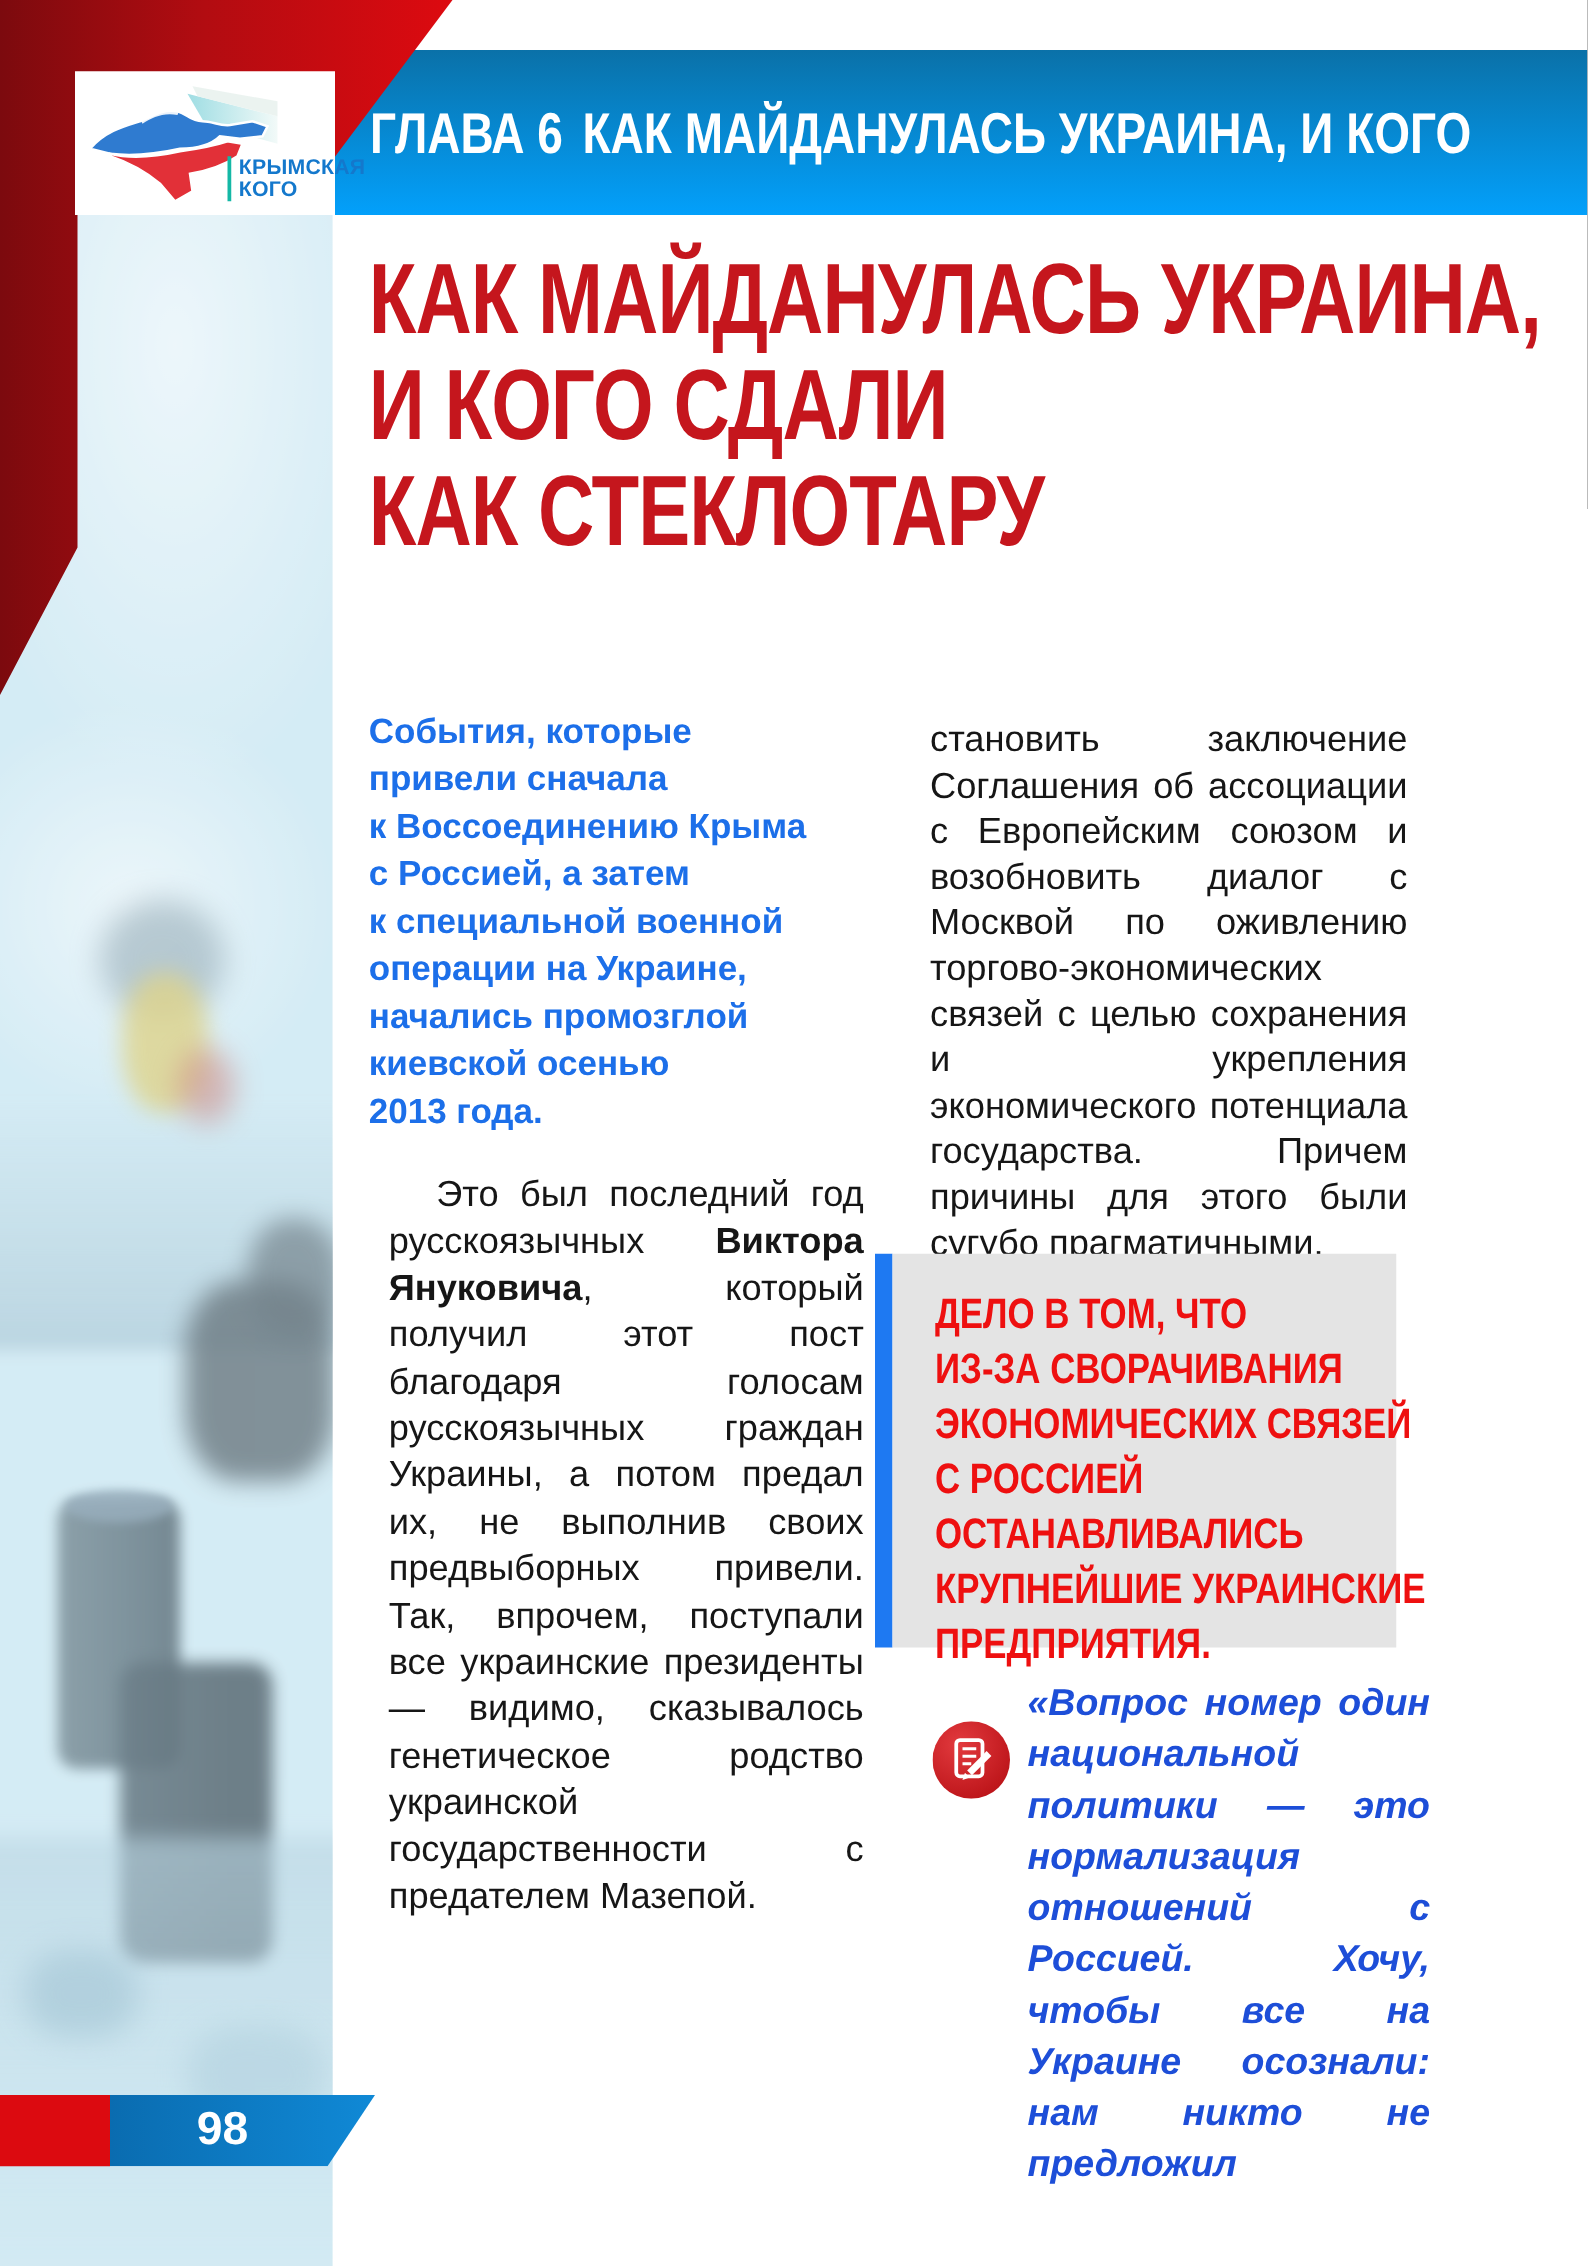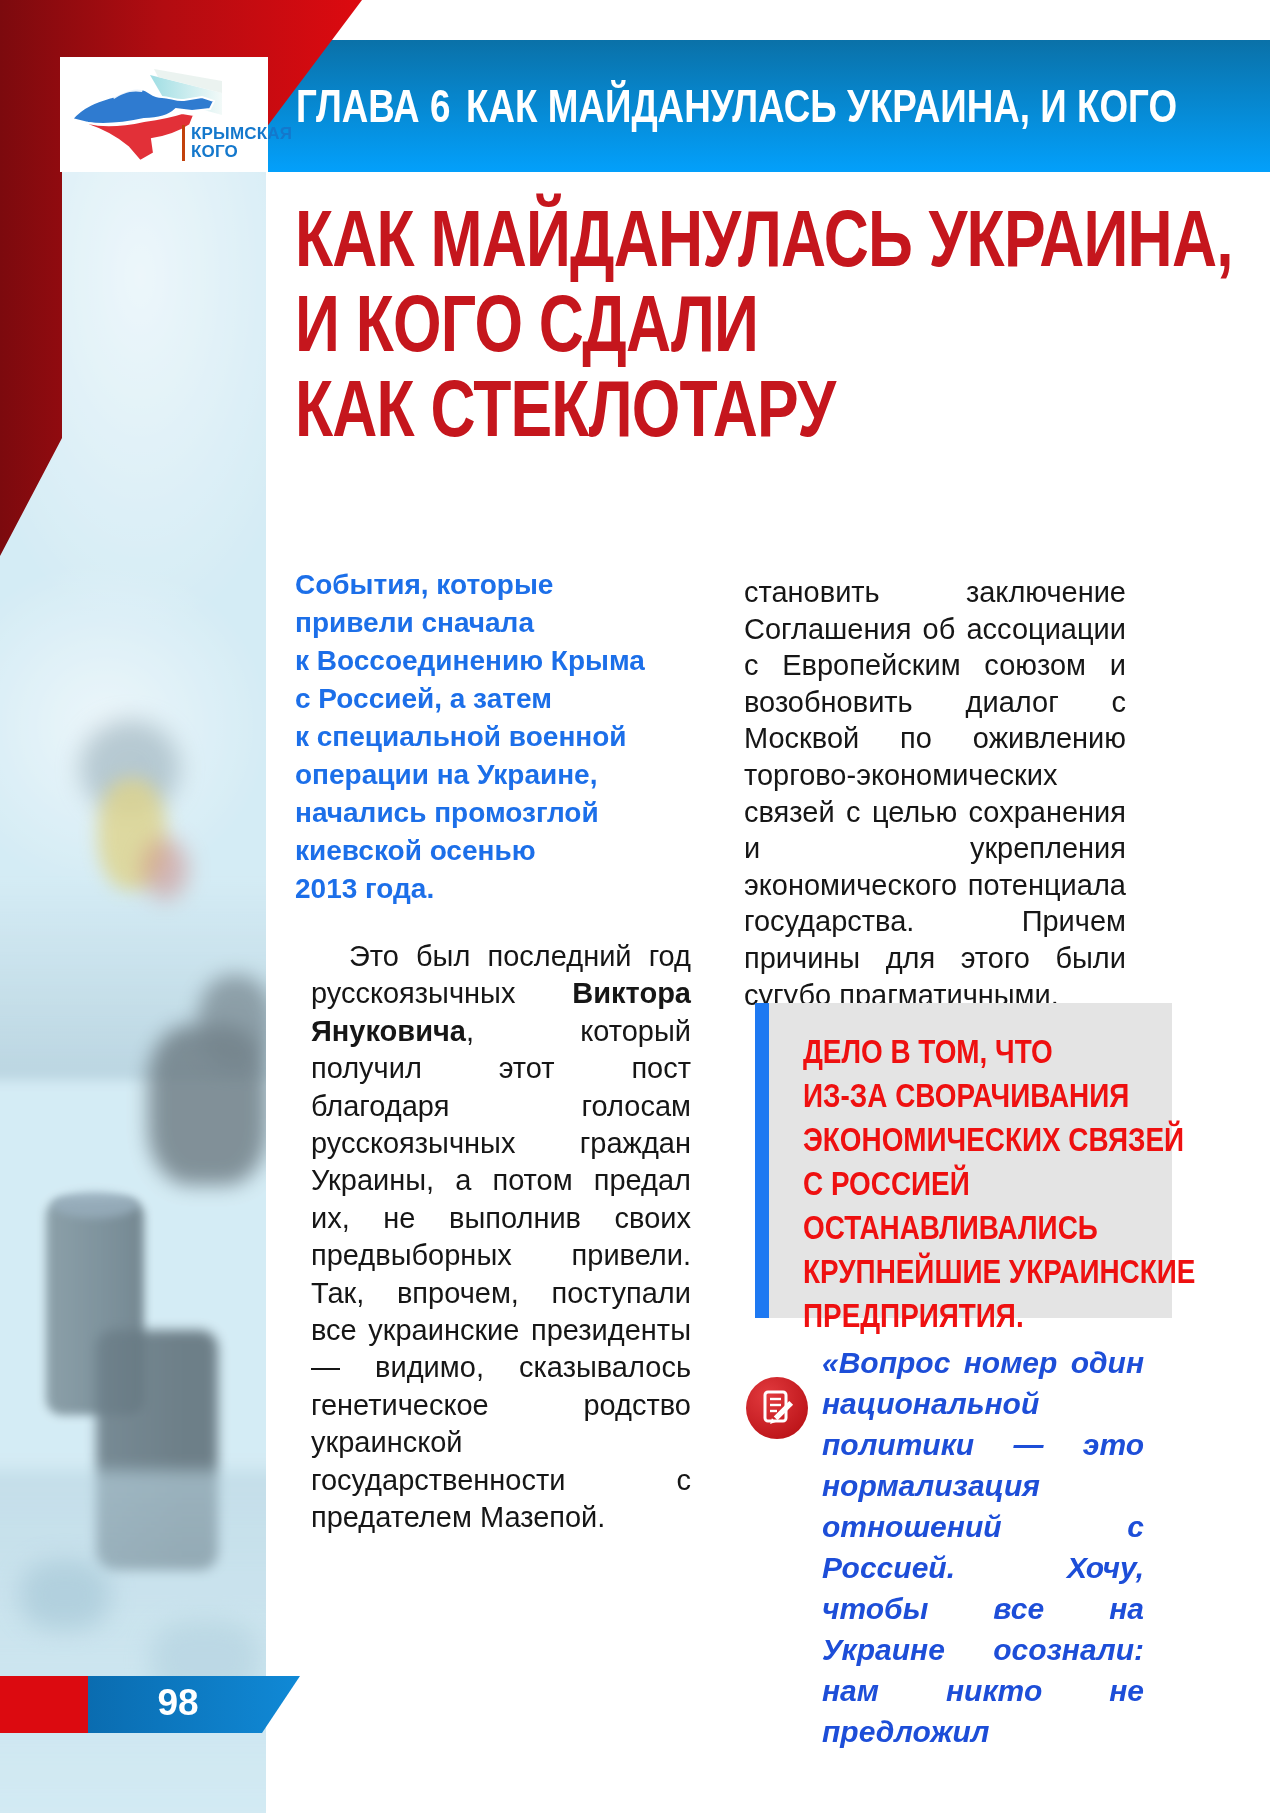--- a/index.html
+++ b/index.html
@@ -40,37 +40,37 @@
     position:absolute;left:236px;top:0;height:132px;display:flex;align-items:center;
     color:#fff;font-size:46px;font-weight:bold;white-space:nowrap;
   }
   .condense80{display:inline-block;transform:scaleX(.80);transform-origin:0 50%;}
   .condense78{display:inline-block;transform:scaleX(.78);transform-origin:0 50%;}
   
   .ribbon{position:absolute;left:0;top:0;}
   
   .logo-card{position:absolute;left:60px;top:57px;width:208px;height:115px;background:#fff;}
   .logo-map{position:absolute;left:4px;top:10px;}
-  .logo-text{position:absolute;left:122px;top:68px;border-left:3px solid #c2410c;padding-left:6px;
+  .logo-text{position:absolute;left:122px;top:68px;border-left:3px solid #14b8a6;padding-left:6px;
     color:#1478cc;font-size:17px;font-weight:bold;line-height:18px;letter-spacing:.2px;}
   
   .main-title{position:absolute;left:295px;top:196px;color:#c5161d;font-weight:bold;
     font-size:80px;line-height:85px;white-space:nowrap;letter-spacing:-1px;}
   
   .lead{position:absolute;left:295px;top:566px;width:430px;
     color:#1c6fe9;font-size:28px;font-weight:bold;line-height:38px;white-space:pre-line;}
   
   .col{position:absolute;color:#161616;font-size:29px;line-height:37.4px;text-align:justify;}
   .col-left{left:295px;top:922px;width:412px;}
   .col-right{left:728px;top:558px;width:414px;line-height:36.6px;}
   .col p{margin:16px;}
   .col p.indent{text-indent:38px;}
   .date-blue{color:#1c6fe9;font-weight:bold;}
   
-  .callout{position:absolute;left:755px;top:1003px;width:417px;height:315px;}
+  .callout{position:absolute;left:700px;top:1003px;width:417px;height:315px;}
   .callout .bar{position:absolute;left:0;top:0;width:14px;height:315px;background:#1e79f2;}
   .callout .box{position:absolute;left:14px;top:0;width:403px;height:315px;background:#e4e4e4;}
   .callout .txt{
     position:absolute;left:34px;top:26px;width:500px;
     color:#ee1010;font-size:34px;font-weight:bold;line-height:44px;
     white-space:pre-line;transform:scaleX(.82);transform-origin:0 0;letter-spacing:0;
   }
   
   .quote-icon{position:absolute;left:746px;top:1377px;width:62px;height:62px;}
   .quote-text{position:absolute;left:822px;top:1342px;width:322px;

